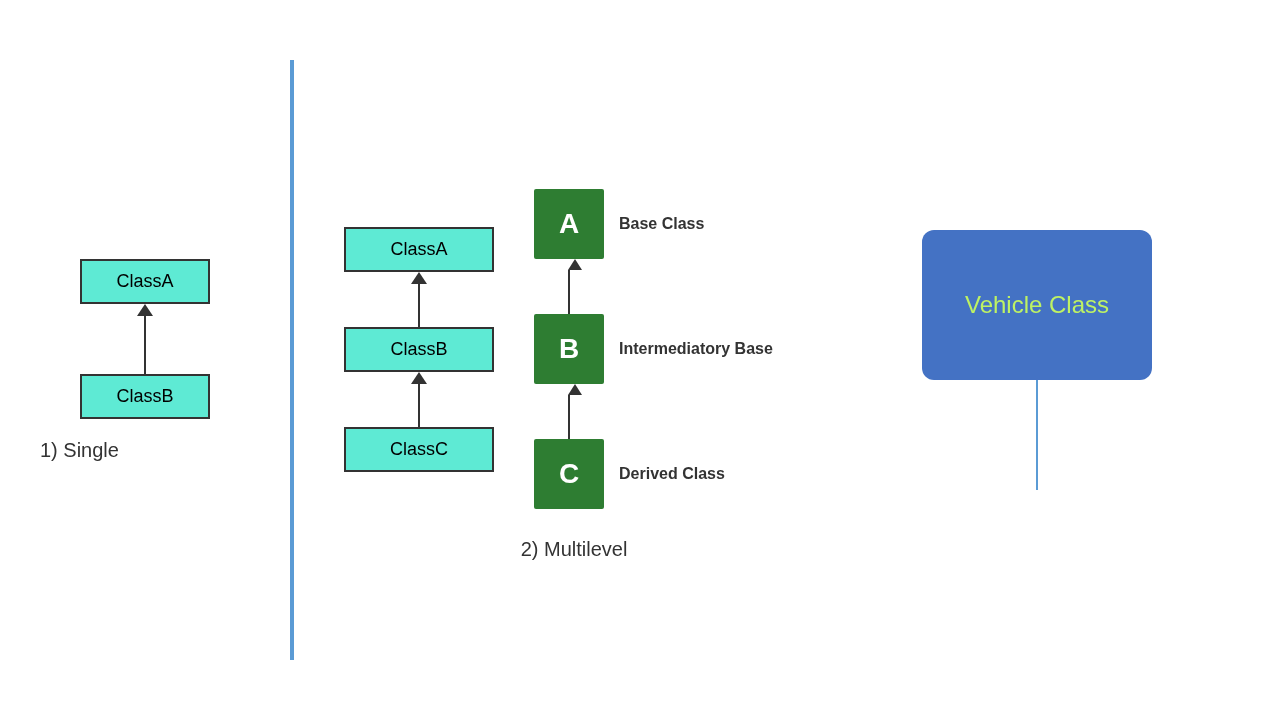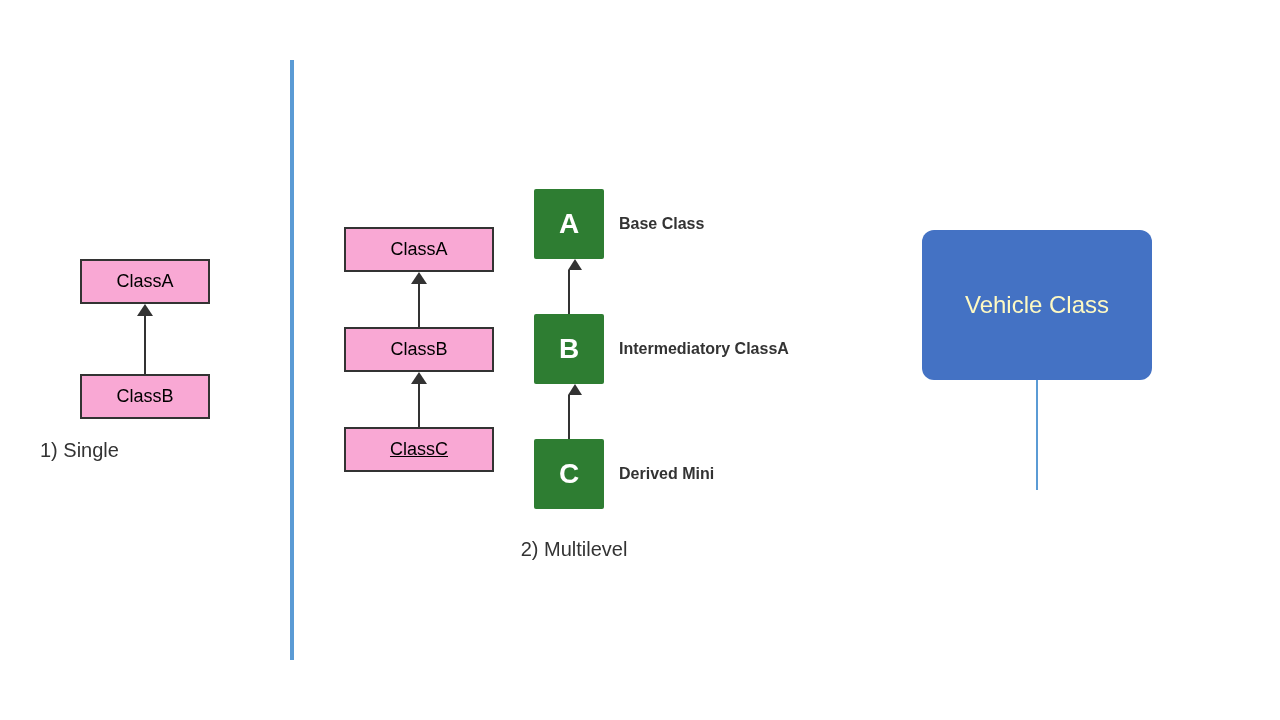--- a/index.html
+++ b/index.html
@@ -28,21 +28,21 @@
       padding-left: 30px;
       padding-right: 20px;
       width: 280px;
       flex-shrink: 0;
     }
 
     .class-box {
       border: 2px solid #333;
       padding: 10px 30px;
       font-size: 18px;
-      background: #f9a8d4;
+      background: #5eead4;
       min-width: 130px;
       text-align: center;
     }
 
     .arrow-up-single {
       display: flex;
       flex-direction: column;
       align-items: center;
       height: 70px;
       position: relative;
@@ -160,21 +160,21 @@
     .section-chain {
       display: flex;
       flex-direction: column;
       align-items: center;
       flex: 1;
       padding-right: 30px;
     }
 
     .chain-box {
       background: #4472c4;
-      color: #fef9c3;
+      color: #bef264;
       font-size: 24px;
       font-weight: 500;
       border-radius: 12px;
       width: 230px;
       height: 150px;
       display: flex;
       align-items: center;
       justify-content: center;
       text-align: center;
       padding: 10px;
@@ -221,48 +221,48 @@
         <div class="multi-arrow" style="display:flex;flex-direction:column;align-items:center;height:55px;">
           <div style="width:0;height:0;border-left:8px solid transparent;border-right:8px solid transparent;border-bottom:12px solid #333;"></div>
           <div style="width:2px;flex:1;background:#333;"></div>
         </div>
         <div class="class-box" style="min-width:150px; padding: 10px 20px;">ClassB</div>
 
         <div class="multi-arrow" style="display:flex;flex-direction:column;align-items:center;height:55px;">
           <div style="width:0;height:0;border-left:8px solid transparent;border-right:8px solid transparent;border-bottom:12px solid #333;"></div>
           <div style="width:2px;flex:1;background:#333;"></div>
         </div>
-        <div class="class-box" style="min-width:150px; padding: 10px 4px; text-decoration: underline;">ClassC</div>
+        <div class="class-box" style="min-width:150px; padding: 10px 4px;">ClassC</div>
       </div>
 
       <div class="multi-icons-col">
 
         <div class="icon-row">
           <div class="green-box">A</div>
           <span class="icon-label">Base Class</span>
         </div>
 
         <div class="icon-arrow" style="display:flex;flex-direction:column;align-items:flex-start;padding-left:34px;height:55px;">
           <div style="width:0;height:0;border-left:7px solid transparent;border-right:7px solid transparent;border-bottom:11px solid #333;"></div>
           <div style="width:2px;flex:1;background:#333;"></div>
         </div>
 
         <div class="icon-row">
           <div class="green-box">B</div>
-          <span class="icon-label">Intermediatory ClassA</span>
+          <span class="icon-label">Intermediatory Base</span>
         </div>
 
         <div class="icon-arrow" style="display:flex;flex-direction:column;align-items:flex-start;padding-left:34px;height:55px;">
           <div style="width:0;height:0;border-left:7px solid transparent;border-right:7px solid transparent;border-bottom:11px solid #333;"></div>
           <div style="width:2px;flex:1;background:#333;"></div>
         </div>
 
         <div class="icon-row">
           <div class="green-box">C</div>
-          <span class="icon-label">Derived Mini</span>
+          <span class="icon-label">Derived Class</span>
         </div>
       </div>
 
     </div>
     <div class="section2-label">2) Multilevel</div>
   </div>
 
   <div class="section-chain">
     <div class="chain-box">Vehicle Class</div>
     <div class="chain-connector"></div>

